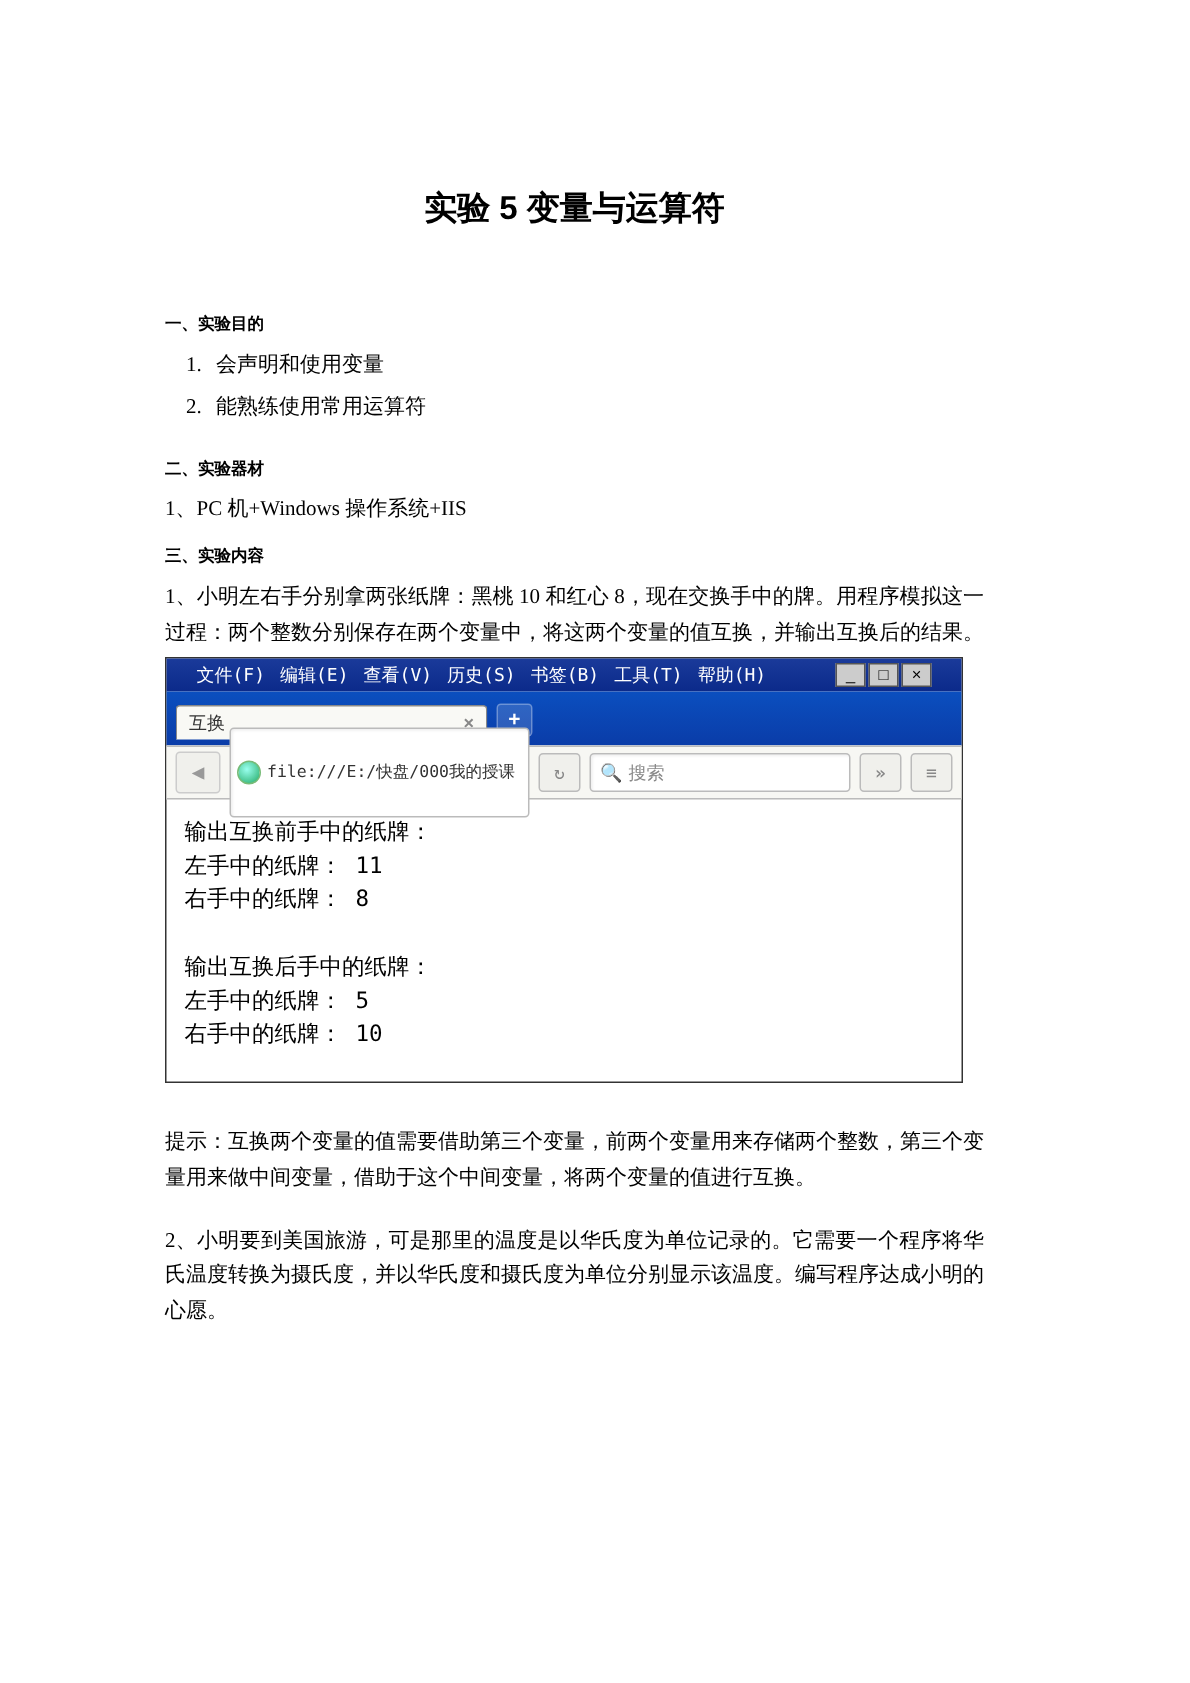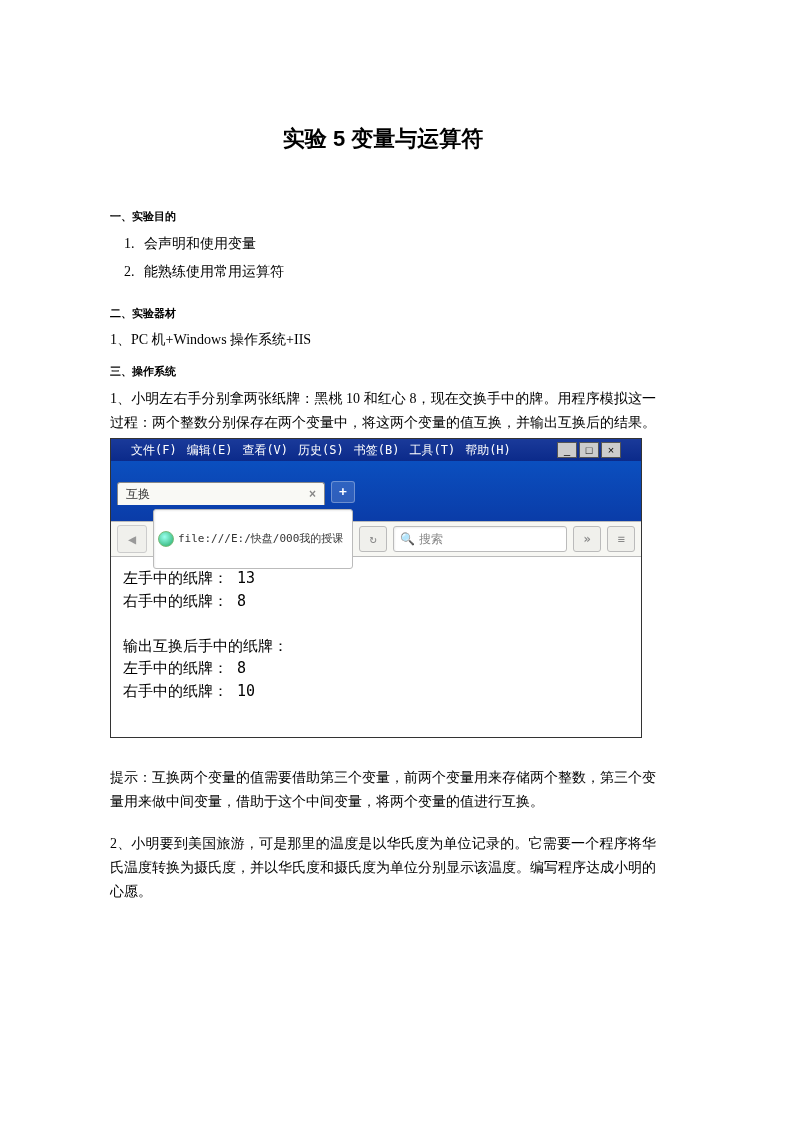--- a/index.html
+++ b/index.html
@@ -72,21 +72,21 @@
     background: #ccc; border: 1px solid #555;
     display: flex; align-items: center; justify-content: center;
     font-size: 11px; color: #000;
     font-family: sans-serif;
   }
   .tabstrip {
     background: linear-gradient(to bottom, #0b4fbf, #0a3ca8);
     height: 28px;
     display: flex;
     align-items: flex-end;
-    padding: 16px 6px;
+    padding: 4px 6px;
   }
   .tab {
     background: #f9f9f5;
     border-top-left-radius: 3px;
     border-top-right-radius: 3px;
     height: 22px;
     min-width: 190px;
     padding: 0 8px;
     display: flex;
     align-items: center;
@@ -177,21 +177,21 @@
 
   <h2 class="sec">一、实验目的</h2>
   <ol class="numlist">
     <li>会声明和使用变量</li>
     <li>能熟练使用常用运算符</li>
   </ol>
 
   <h2 class="sec">二、实验器材</h2>
   <p class="para space-above">1、PC 机+Windows 操作系统+IIS</p>
 
-  <h2 class="sec space-above">三、操作系统</h2>
+  <h2 class="sec space-above">三、实验内容</h2>
   <p class="para">1、小明左右手分别拿两张纸牌：黑桃 10 和红心 8，现在交换手中的牌。用程序模拟这一过程：两个整数分别保存在两个变量中，将这两个变量的值互换，并输出互换后的结果。</p>
 
   <div class="browser">
     <div class="browser-menubar">
       <span class="menu-item">文件(F)</span>
       <span class="menu-item">编辑(E)</span>
       <span class="menu-item">查看(V)</span>
       <span class="menu-item">历史(S)</span>
       <span class="menu-item">书签(B)</span>
       <span class="menu-item">工具(T)</span>
@@ -226,25 +226,26 @@
         <span>搜索</span>
       </div>
       <div class="morebtn">
         <span>»</span>
       </div>
       <div class="hambtn">
         <span>≡</span>
       </div>
     </div>
     <div class="content-area">
-      <div>左手中的纸牌：  13</div>
+      <div>输出互换前手中的纸牌：</div>
+      <div>左手中的纸牌：  11</div>
       <div>右手中的纸牌：  8</div>
       <br>
       <div>输出互换后手中的纸牌：</div>
-      <div>左手中的纸牌：  8</div>
+      <div>左手中的纸牌：  5</div>
       <div>右手中的纸牌：  10</div>
     </div>
   </div>
 
   <p class="para" style="margin-top:28px;">提示：互换两个变量的值需要借助第三个变量，前两个变量用来存储两个整数，第三个变量用来做中间变量，借助于这个中间变量，将两个变量的值进行互换。</p>
 
   <p class="para" style="margin-top:18px;">2、小明要到美国旅游，可是那里的温度是以华氏度为单位记录的。它需要一个程序将华氏温度转换为摄氏度，并以华氏度和摄氏度为单位分别显示该温度。编写程序达成小明的心愿。</p>
 
 </div>
 

